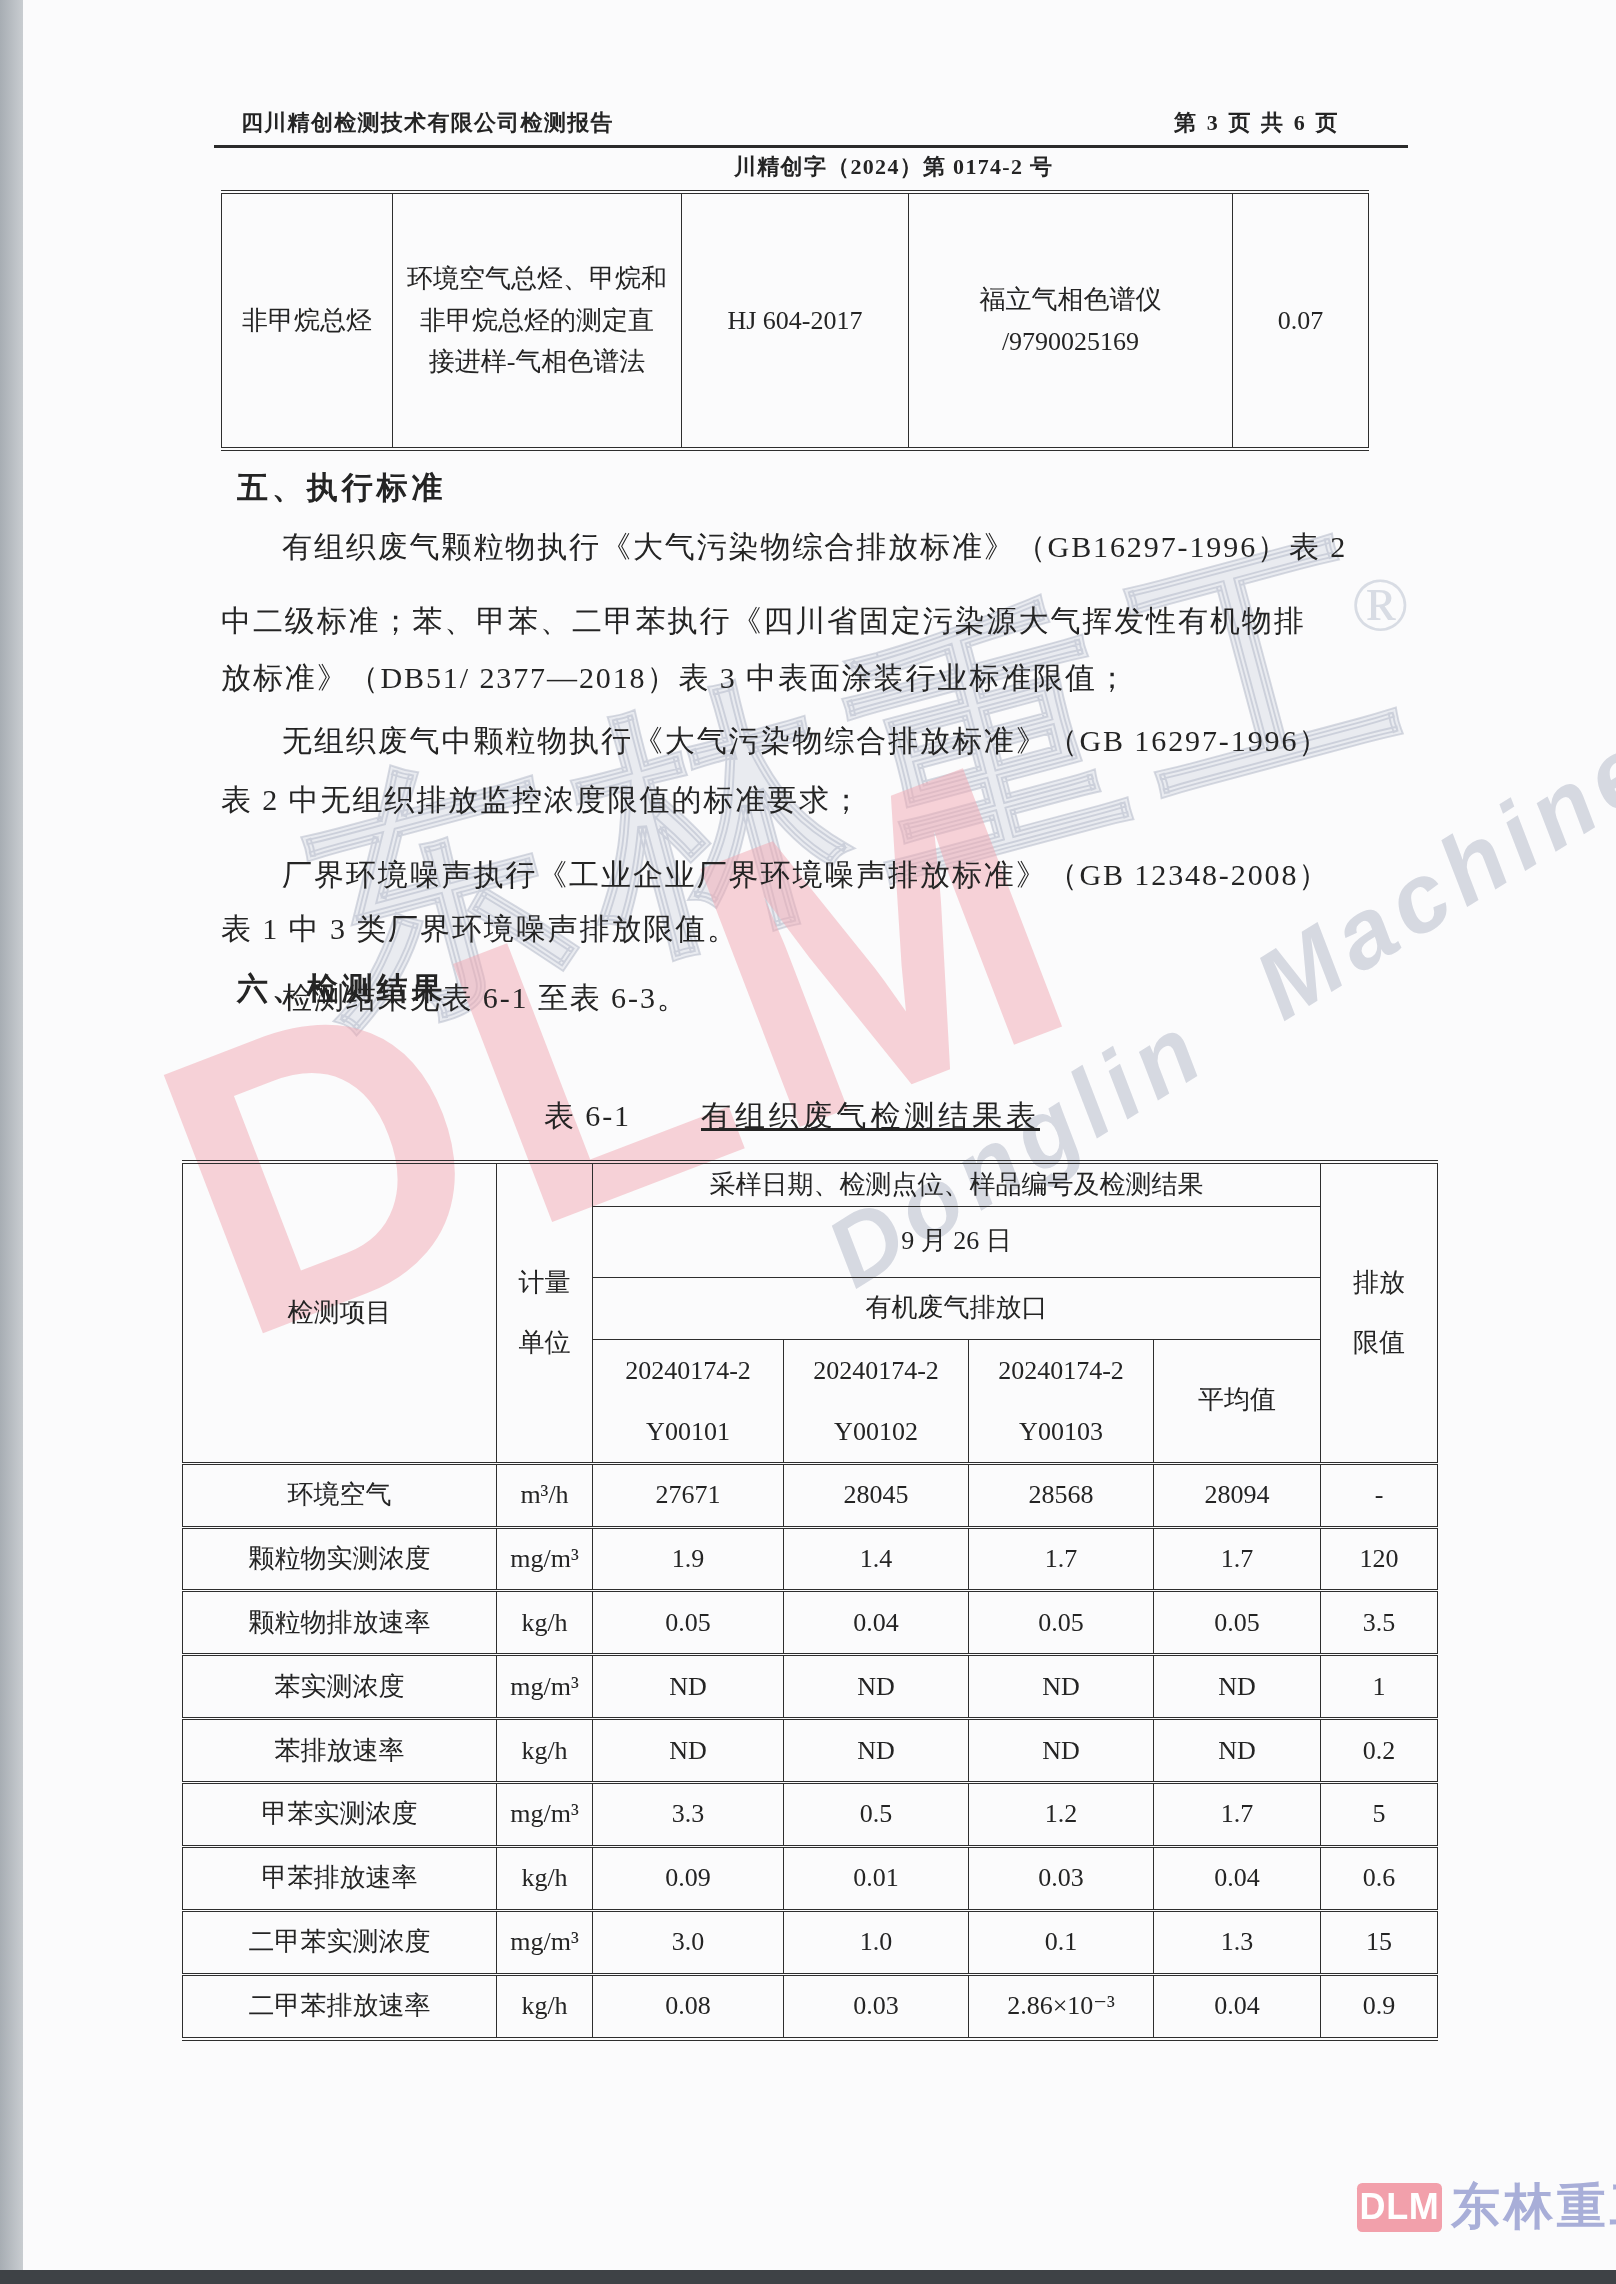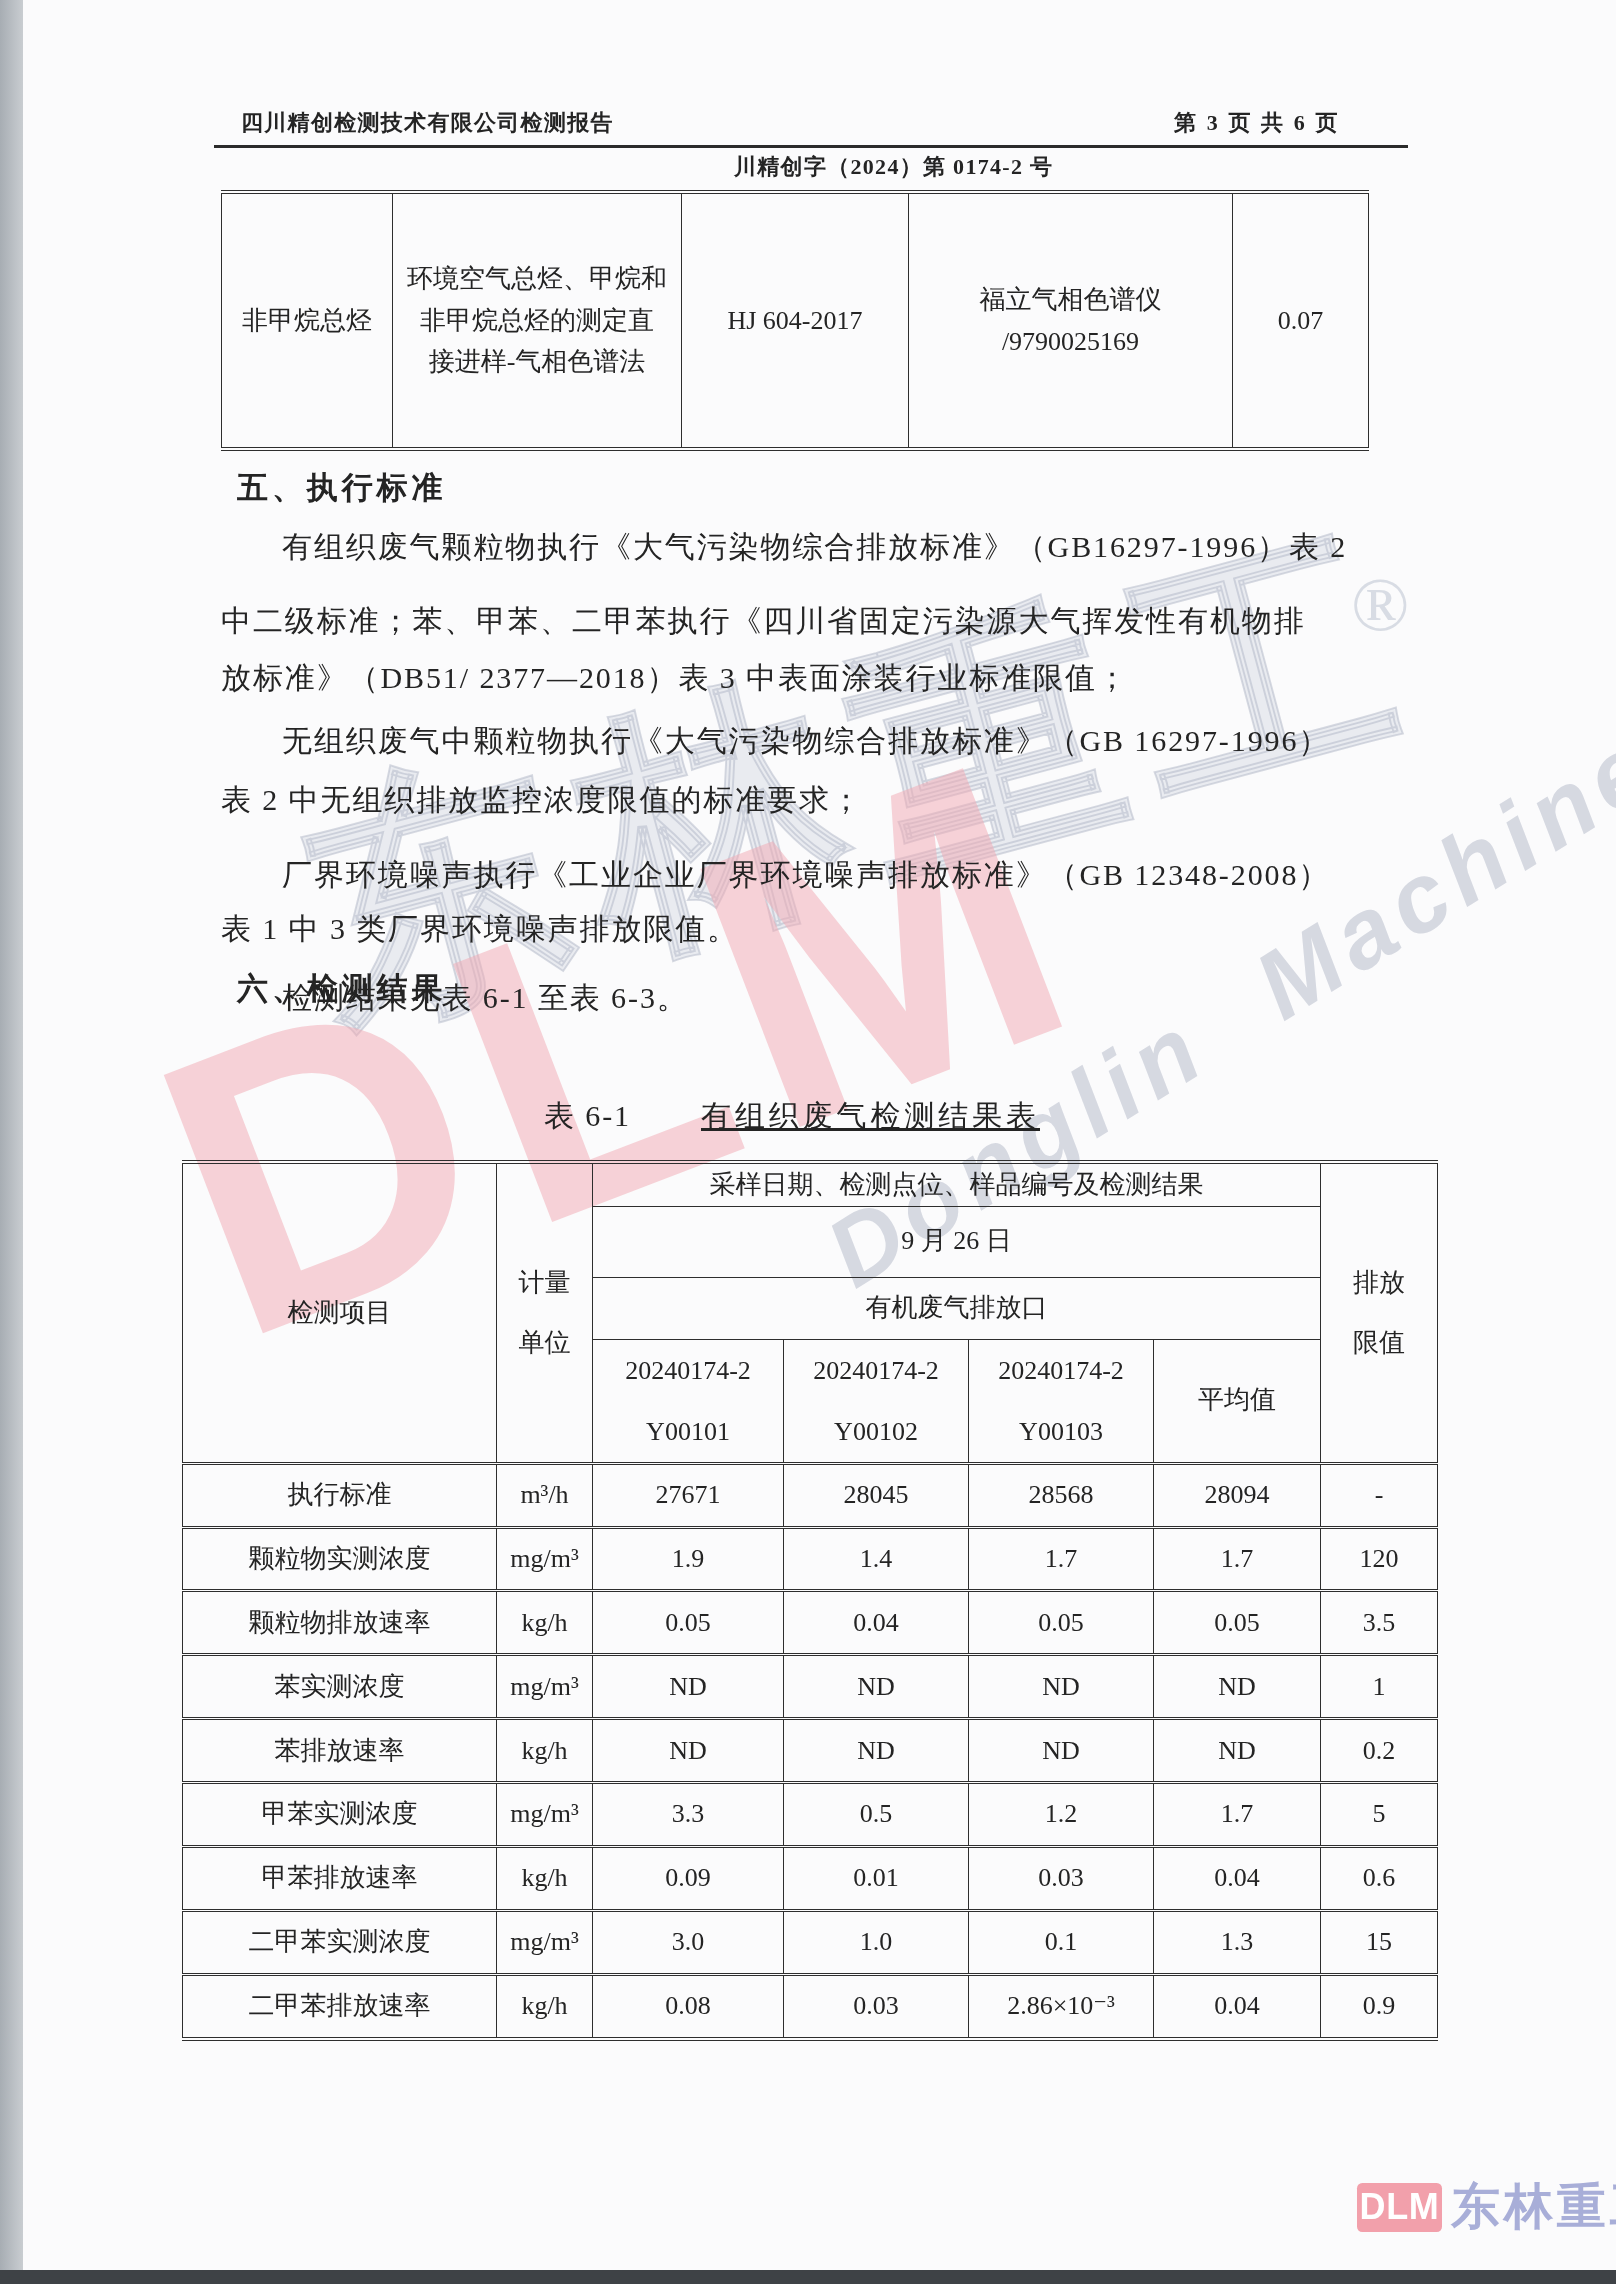--- a/index.html
+++ b/index.html
@@ -160,21 +160,21 @@
 Y00101</td>
       <td class="sample">20240174-2
 Y00102</td>
       <td class="sample">20240174-2
 Y00103</td>
       <td>平均值</td>
     </tr>
   </thead>
   <tbody id="t61-body">
       <tr>
-        <td>执行标准</td>
+        <td>环境空气</td>
         <td>m³/h</td>
         <td>27671</td>
         <td>28045</td>
         <td>28568</td>
         <td>28094</td>
         <td>-</td>
       </tr>
       <tr>
         <td>颗粒物实测浓度</td>
         <td>mg/m³</td>

